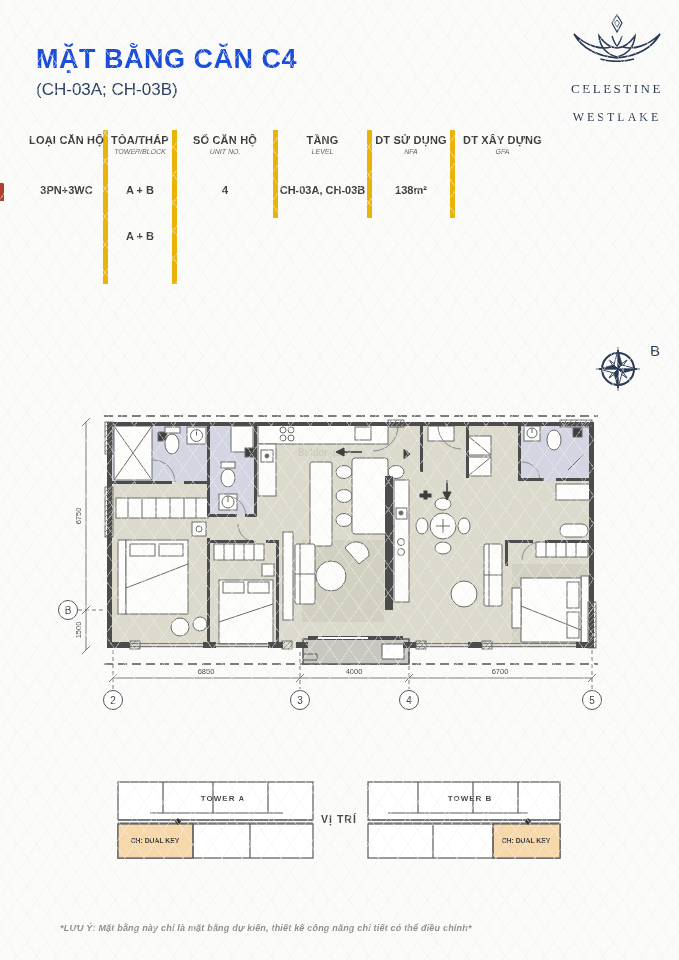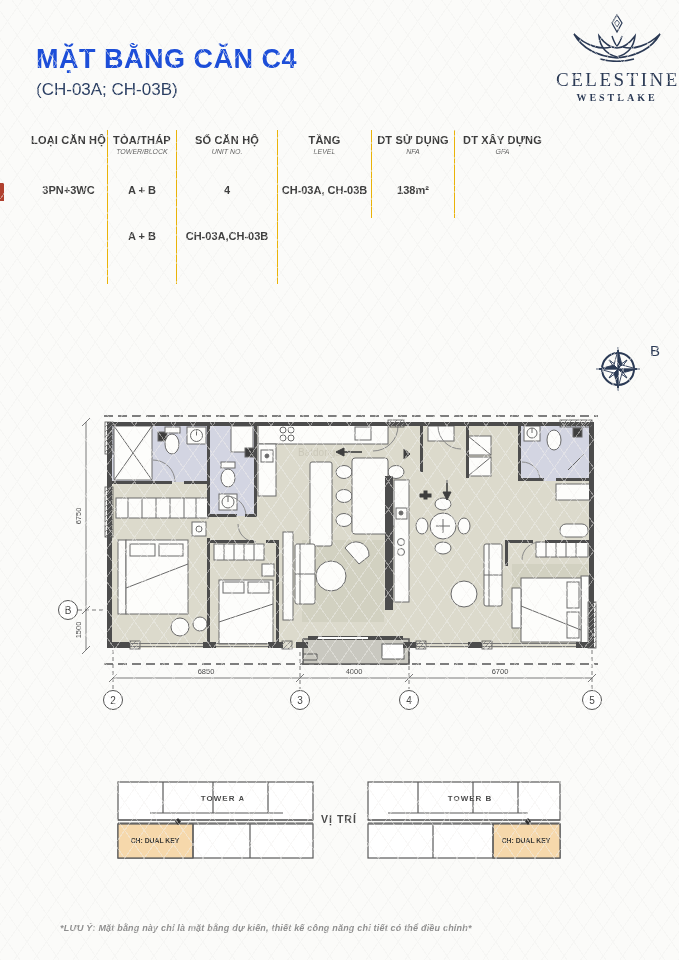--- a/index.html
+++ b/index.html
@@ -12,28 +12,28 @@
     content:"";position:absolute;inset:0;pointer-events:none;opacity:.45;
     background:
       repeating-linear-gradient(55deg,#f2f1ee 0 1px,transparent 1px 16px),
       repeating-linear-gradient(-55deg,#f2f1ee 0 1px,transparent 1px 16px);
   }
   .abs{position:absolute;}
   
   .title{left:36px;top:44px;font-size:27px;font-weight:bold;color:#1d4ed8;letter-spacing:.5px;}
   .subtitle{left:36px;top:80px;font-size:17px;color:#2b3f63;}
   .logo{left:556px;top:12px;width:122px;text-align:center;color:#2b3a55;}
-  .logo .brand{font-family:"Liberation Serif",serif;font-size:19px;letter-spacing:2.5px;margin-top:3px;}
-  .logo .sub{font-family:"Liberation Serif",serif;font-size:10px;letter-spacing:3px;margin-top:1px;font-weight:bold;}
+  .logo .brand{font-family:"Liberation Serif",serif;font-size:13px;letter-spacing:2.5px;margin-top:15px;}
+  .logo .sub{font-family:"Liberation Serif",serif;font-size:12px;letter-spacing:3px;margin-top:13px;}
   
   .spec-table{left:30px;top:130px;width:520px;display:grid;
     grid-template-columns:78px 69px 101px 94px 83px 95px;
     grid-template-rows:42px 46px 66px;}
   .spec-table .cell{display:flex;flex-direction:column;align-items:center;justify-content:flex-start;
-    border-right:1px solid #eab308;padding-top:4px;}
+    border-right:5px solid #eab308;padding-top:4px;}
   .spec-table .cell.last{border-right:none;}
   .spec-table .h{font-size:11px;font-weight:bold;color:#3b3b3b;letter-spacing:.2px;white-space:nowrap;}
   .spec-table .sh{font-size:7px;font-style:italic;color:#5c5c5c;margin-top:2px;white-space:nowrap;}
   .spec-table .v{font-size:11px;font-weight:bold;color:#3f3f3f;margin-top:8px;white-space:nowrap;}
   
   svg text{font-family:"Liberation Sans", sans-serif;}
   .footer-note{left:60px;top:923px;font-size:9px;font-style:italic;color:#8f8f8f;letter-spacing:.2px;font-weight:bold;}
   .edge-mark{left:0;top:183px;width:4px;height:18px;background:#b0402e;}
 </style>
 </head>
@@ -104,23 +104,20 @@
     </div>
   <div class="cell last">
       <span class="v"></span>
     </div>
 
   <div class="cell">
       <span class="v"></span>
     </div>
   <div class="cell">
       <span class="v">A + B</span>
-    </div>
-  <div class="cell">
-      <span class="v">CH-03A,CH-03B</span>
     </div>
   <div class="cell last">
       <span class="v"></span>
     </div>
 </div>
 
 <svg class="abs" style="left:588px;top:334px;" width="90" height="66" viewBox="0 0 90 66">
   <g transform="translate(30,35)" stroke="#2b3a55" fill="#2b3a55">
     <circle r="16" fill="none" stroke-width="2"></circle>
     <line x1="-22" y1="0" x2="22" y2="0" stroke-width="0.8"></line>

